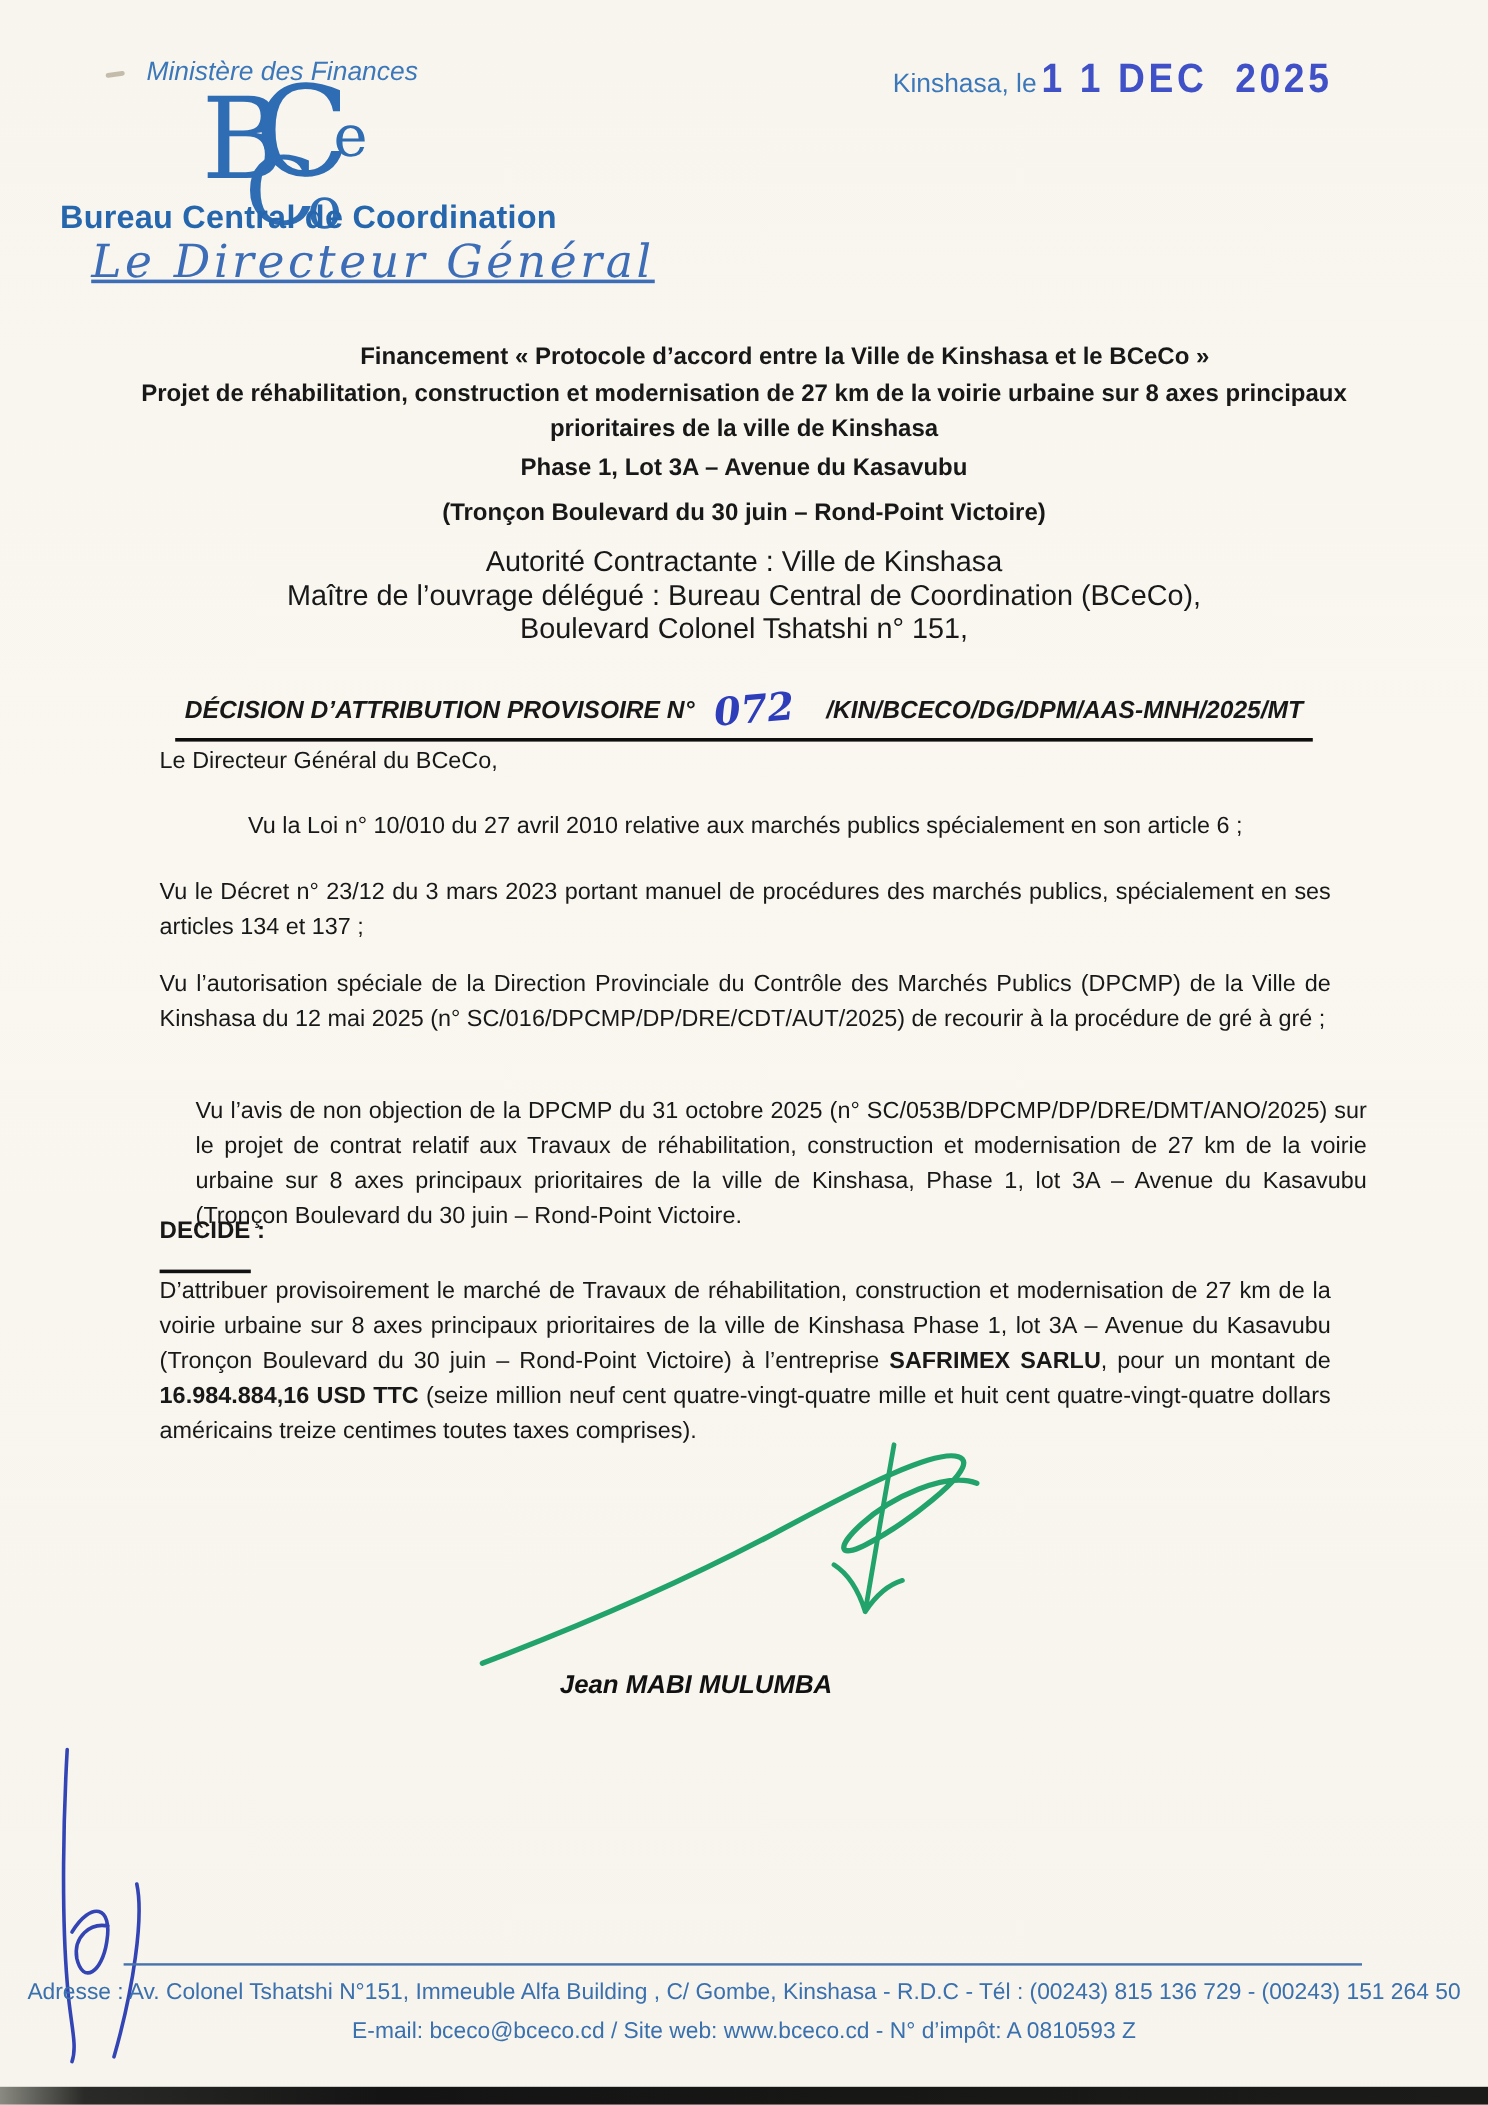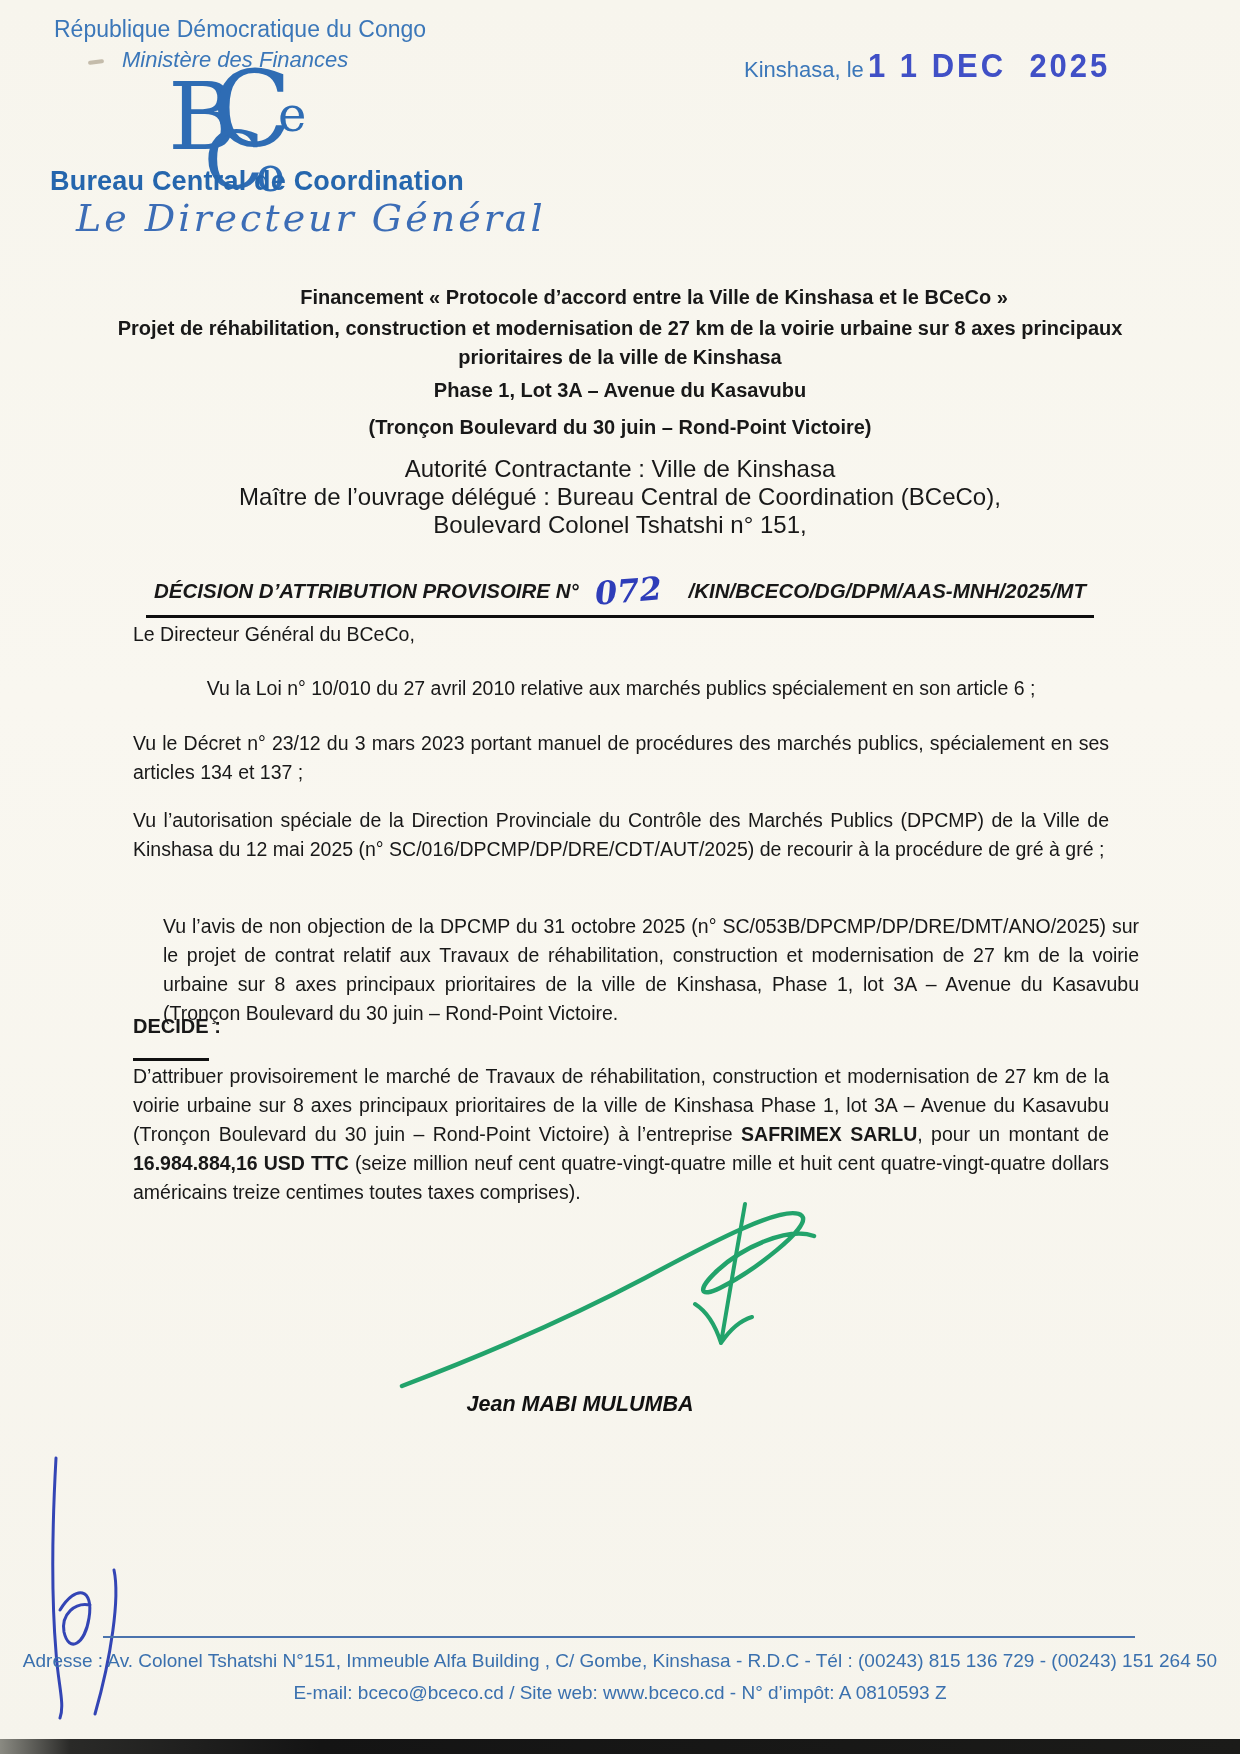--- a/index.html
+++ b/index.html
@@ -15,21 +15,21 @@
   .ministry{left:122px;top:47px;font-size:22px;font-style:italic;color:#3b77b9;}
   .smudge{left:88px;top:60px;width:16px;height:4px;border-radius:2px;background:#9b8d74;opacity:.55;transform:rotate(-8deg);}
   .logo{left:168px;top:64px;width:160px;height:150px;color:#2e6cb4;font-family:"DejaVu Serif",serif;}
   .logo span{position:absolute;line-height:1;}
   .lg-B{left:0;top:6px;font-size:94px;}
   .lg-C1{left:44px;top:-6px;font-size:104px;}
   .lg-e{left:110px;top:26px;font-size:48px;}
   .lg-C2{left:36px;top:58px;font-size:78px;}
   .lg-o{left:88px;top:86px;font-size:48px;}
   .org-name{left:50px;top:166px;font-size:27px;font-weight:bold;color:#2566ad;letter-spacing:.2px;}
-  .org-role{left:76px;top:196px;font-size:38px;font-style:italic;color:#3c6db6;font-family:"DejaVu Serif",serif;letter-spacing:3px;}
+  .org-role{left:76px;top:196px;font-size:38px;font-style:italic;color:#3c6db6;font-family:"DejaVu Serif",serif;letter-spacing:3px;text-decoration:underline;}
   .place-date{left:744px;top:57px;font-size:22px;color:#3b77b9;}
   .date-stamp{left:868px;top:48px;font-size:31px;font-weight:bold;color:#4050c6;letter-spacing:3px;white-space:pre;transform:scaleY(1.1);}
   
   .ctr{left:0;width:1240px;text-align:center;}
   .t-b{font-weight:bold;font-size:20px;}
   .t-n{font-size:24px;}
   .t1{top:286px;margin-left:34px;}
   .t2{left:115px;width:1010px;top:314px;line-height:29px;text-align:center;}
   .t3{top:379px;}
   .t4{top:416px;}
@@ -62,21 +62,20 @@
   .f2{top:1682px;}
   .pen-svg{left:18px;top:1452px;}
   .bottom-edge{left:0;bottom:0;width:1240px;height:15px;
     background:linear-gradient(90deg,#8a8a82 0px,#2a2a28 70px,#141414 320px,#1b1b19 100%);}
 </style>
 </head>
 <body>
 
 <div class="page">
 
-  <div class="abs republic">République Démocratique du Congo</div>
   <div class="abs ministry">Ministère des Finances</div>
   <div class="abs smudge"></div>
 
   <div class="abs logo">
     <span class="lg-B">B</span>
     <span class="lg-C1">C</span>
     <span class="lg-e">e</span>
     <span class="lg-C2">C</span>
     <span class="lg-o">o</span>
   </div>

